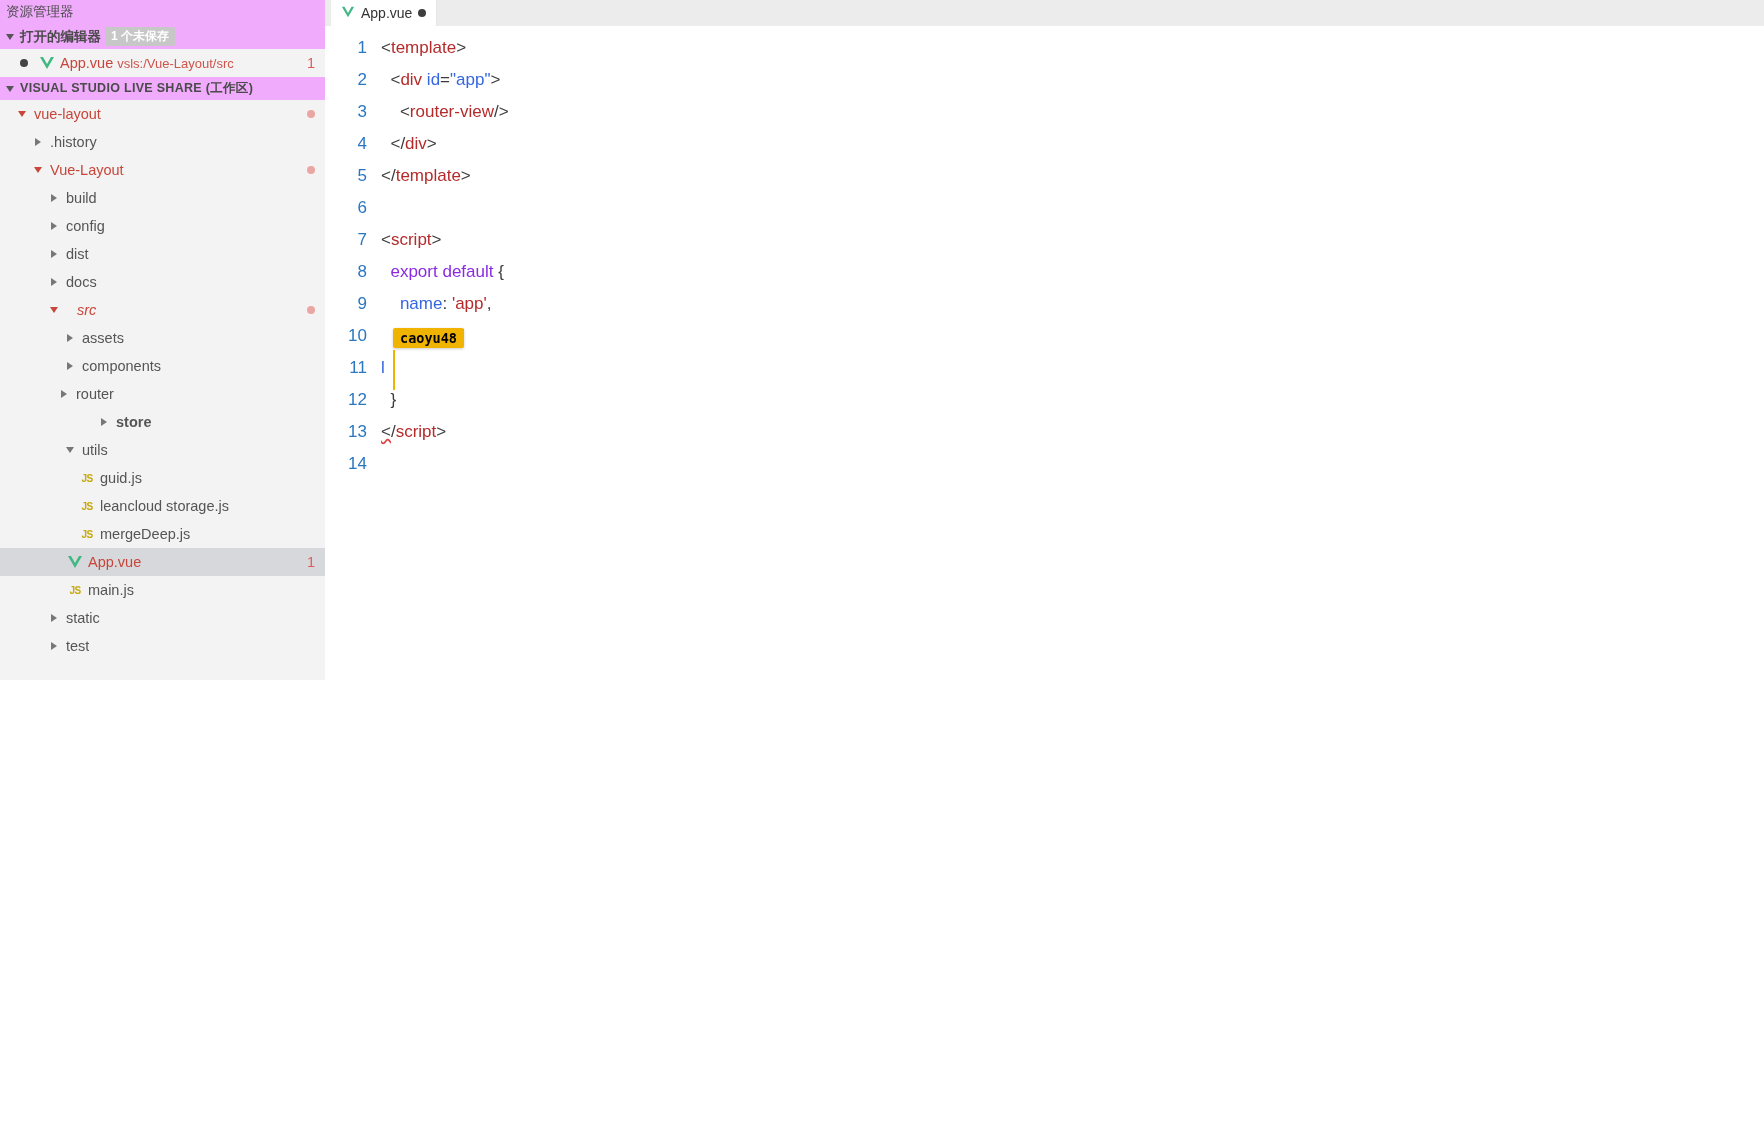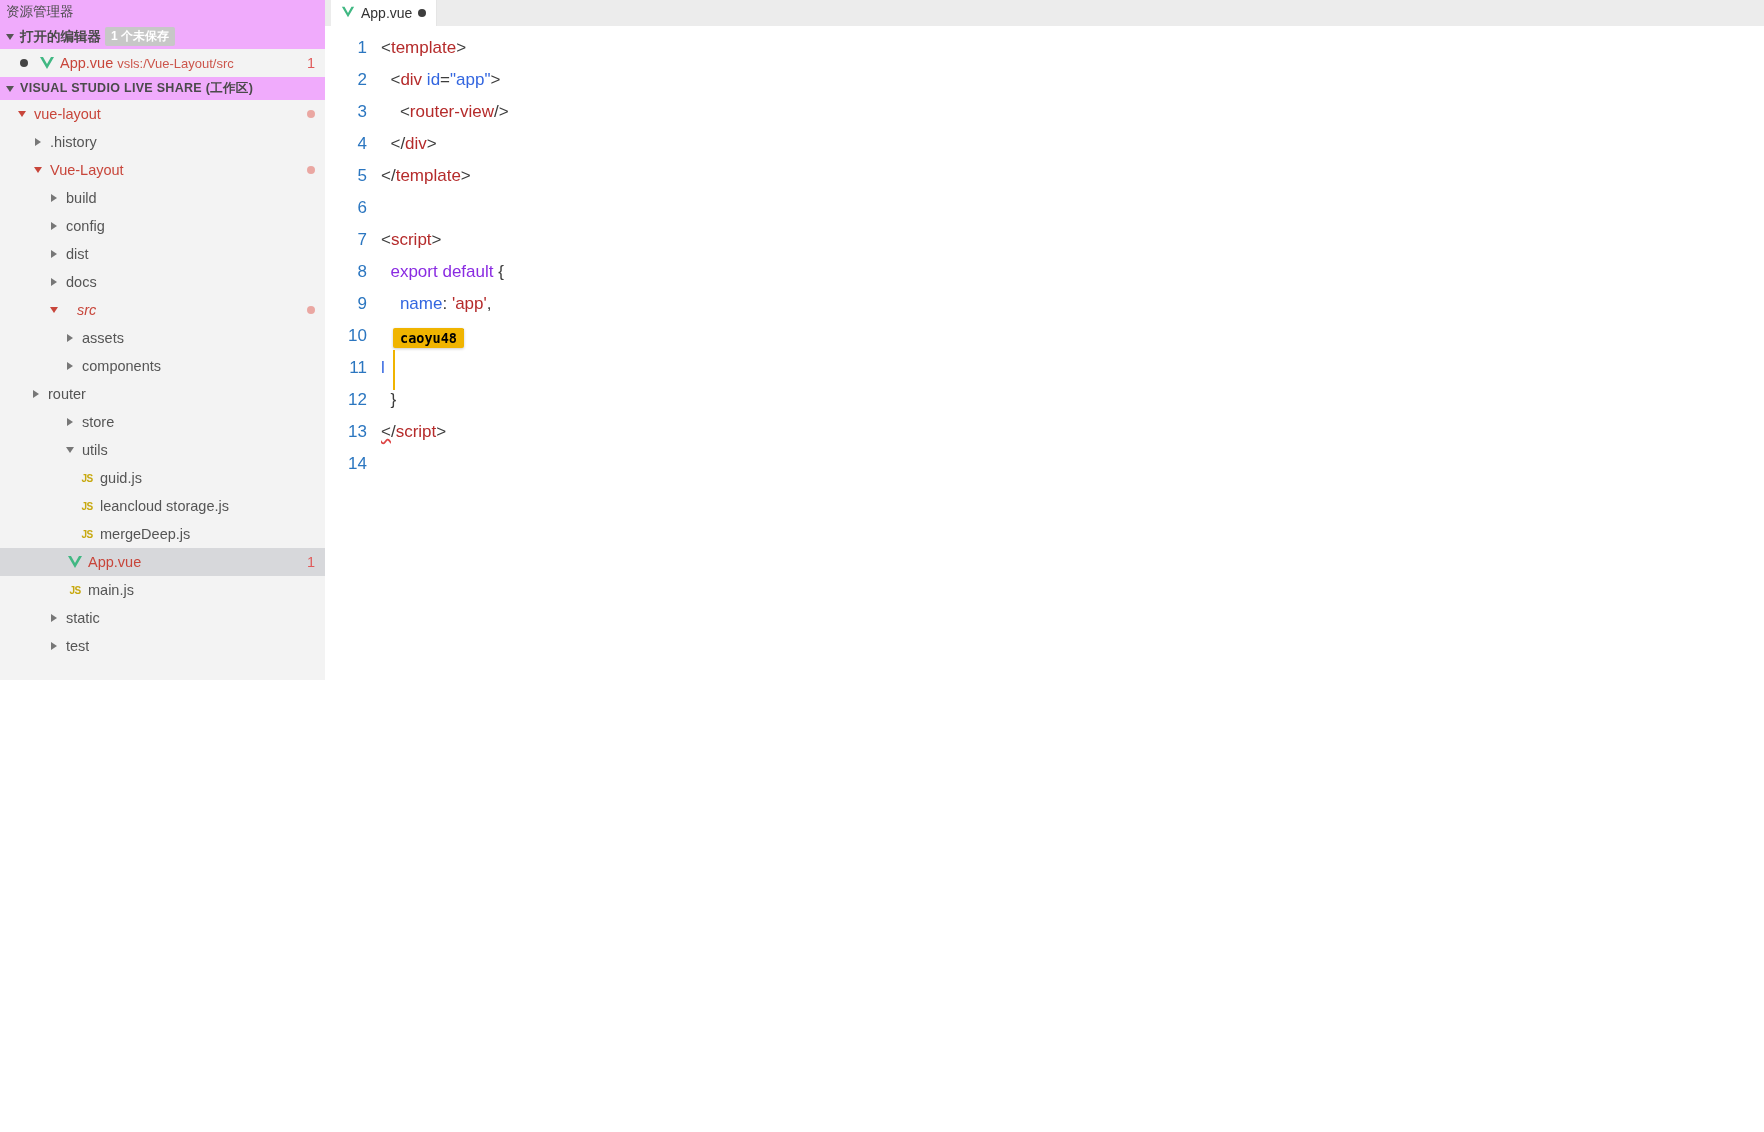--- a/index.html
+++ b/index.html
@@ -186,29 +186,29 @@
         <span class="label" style="margin-left:6px;">assets</span>
       </div>
     <div class="row folder" style="padding-left:66px;">
         <span class="twisty">
           <svg viewBox="0 0 8 8">
             <path d="M1 0 L7 4 L1 8 Z" fill="#777"></path>
           </svg>
         </span>
         <span class="label" style="margin-left:6px;">components</span>
       </div>
-    <div class="row folder" style="padding-left:32px;">
+    <div class="row folder" style="padding-left:60px;">
         <span class="twisty">
           <svg viewBox="0 0 8 8">
             <path d="M1 0 L7 4 L1 8 Z" fill="#777"></path>
           </svg>
         </span>
         <span class="label" style="margin-left:6px;">router</span>
       </div>
-    <div class="row folder" style="padding-left:66px;">
+    <div class="row folder" style="padding-left:100px;font-weight:bold;">
         <span class="twisty">
           <svg viewBox="0 0 8 8">
             <path d="M1 0 L7 4 L1 8 Z" fill="#777"></path>
           </svg>
         </span>
         <span class="label" style="margin-left:6px;">store</span>
       </div>
     <div class="row folder" style="padding-left:66px;">
         <span class="twisty down">
           <svg viewBox="0 0 8 8">

